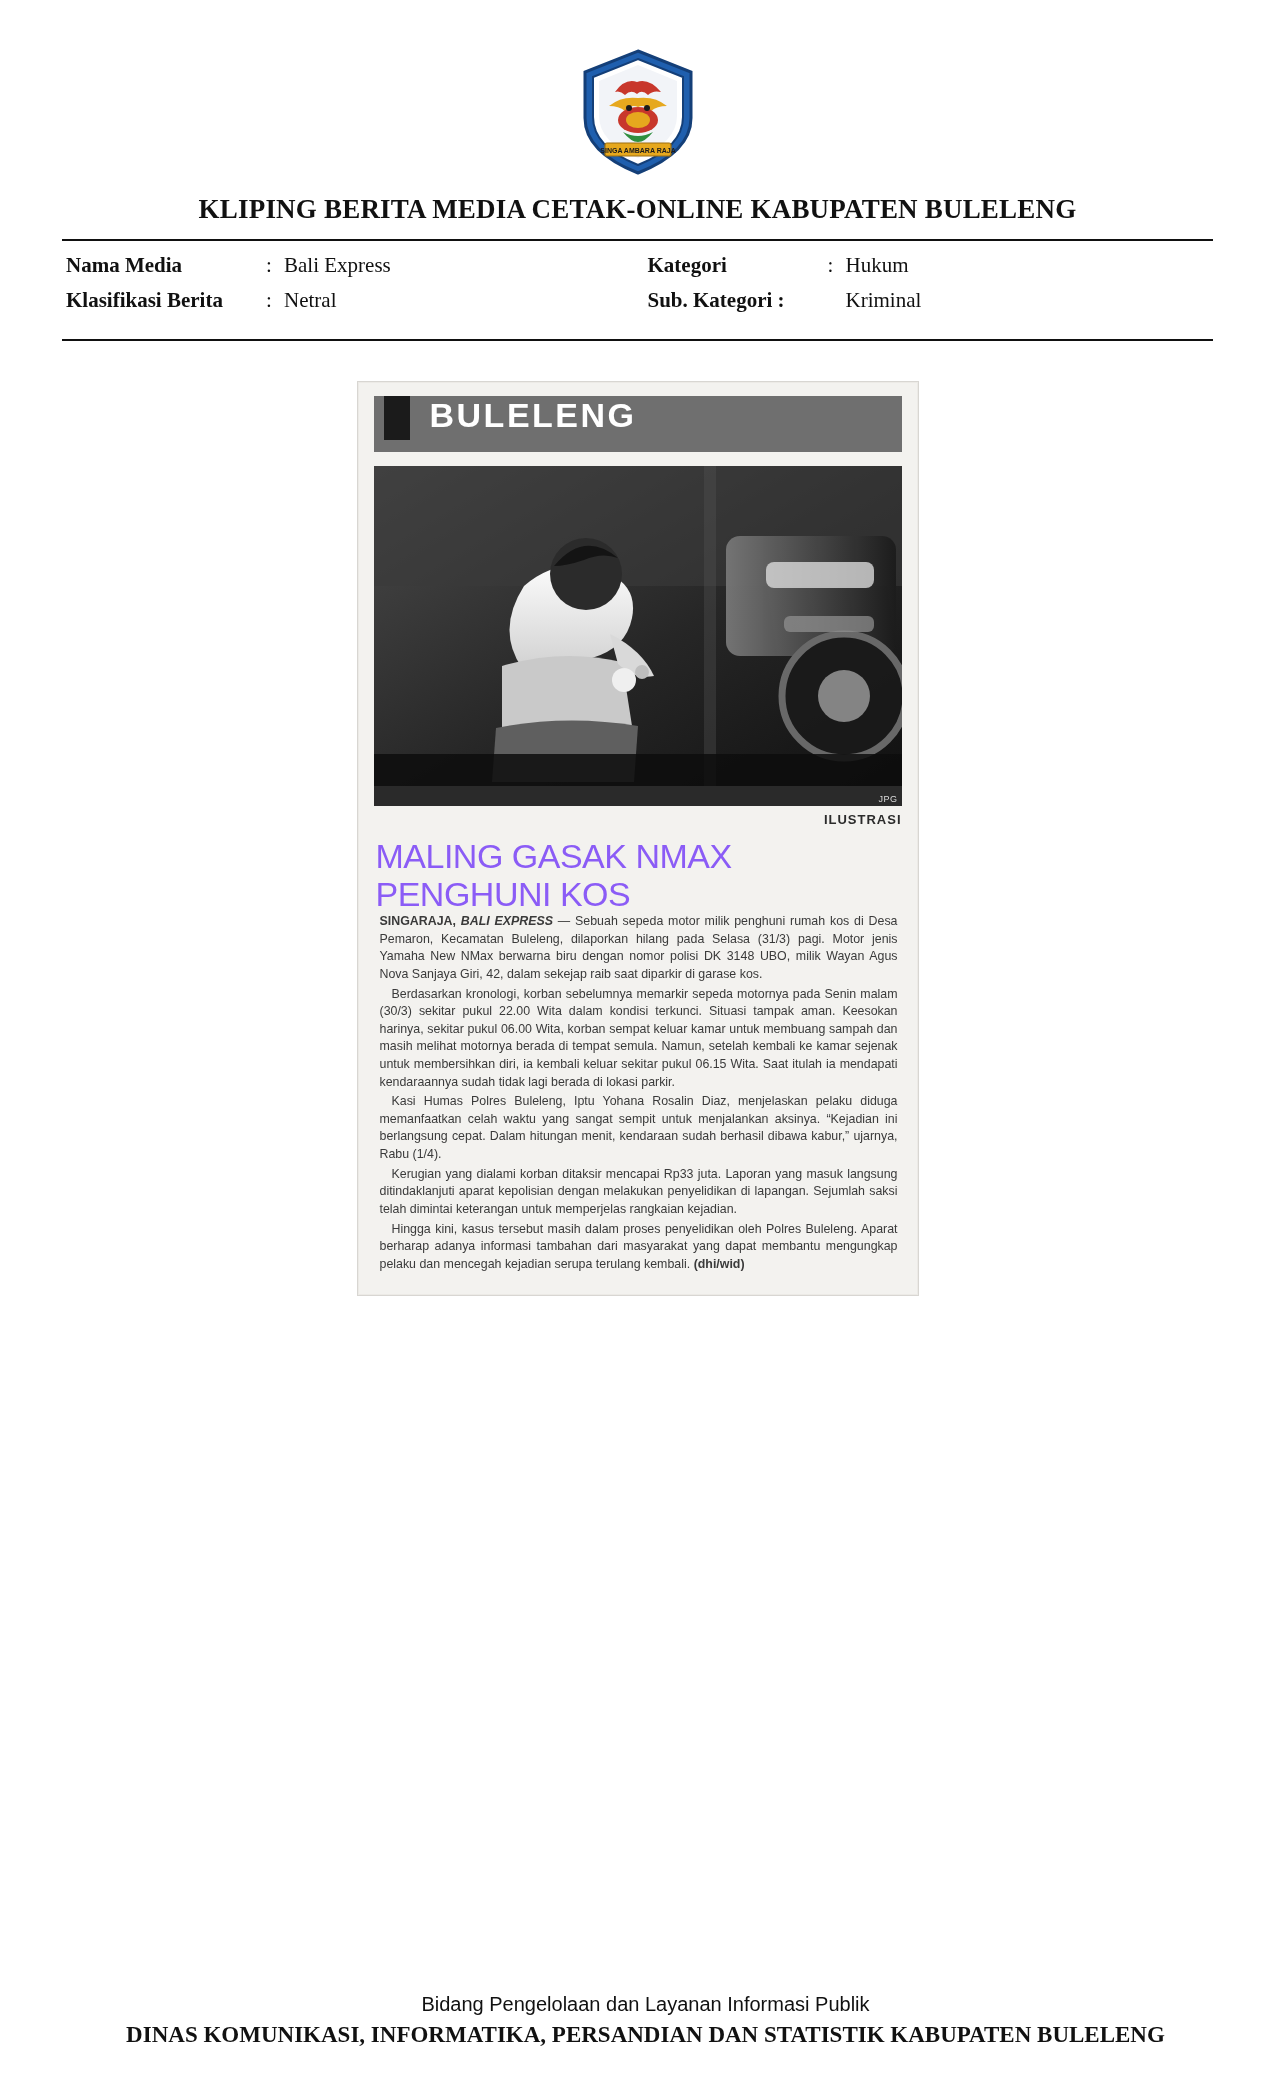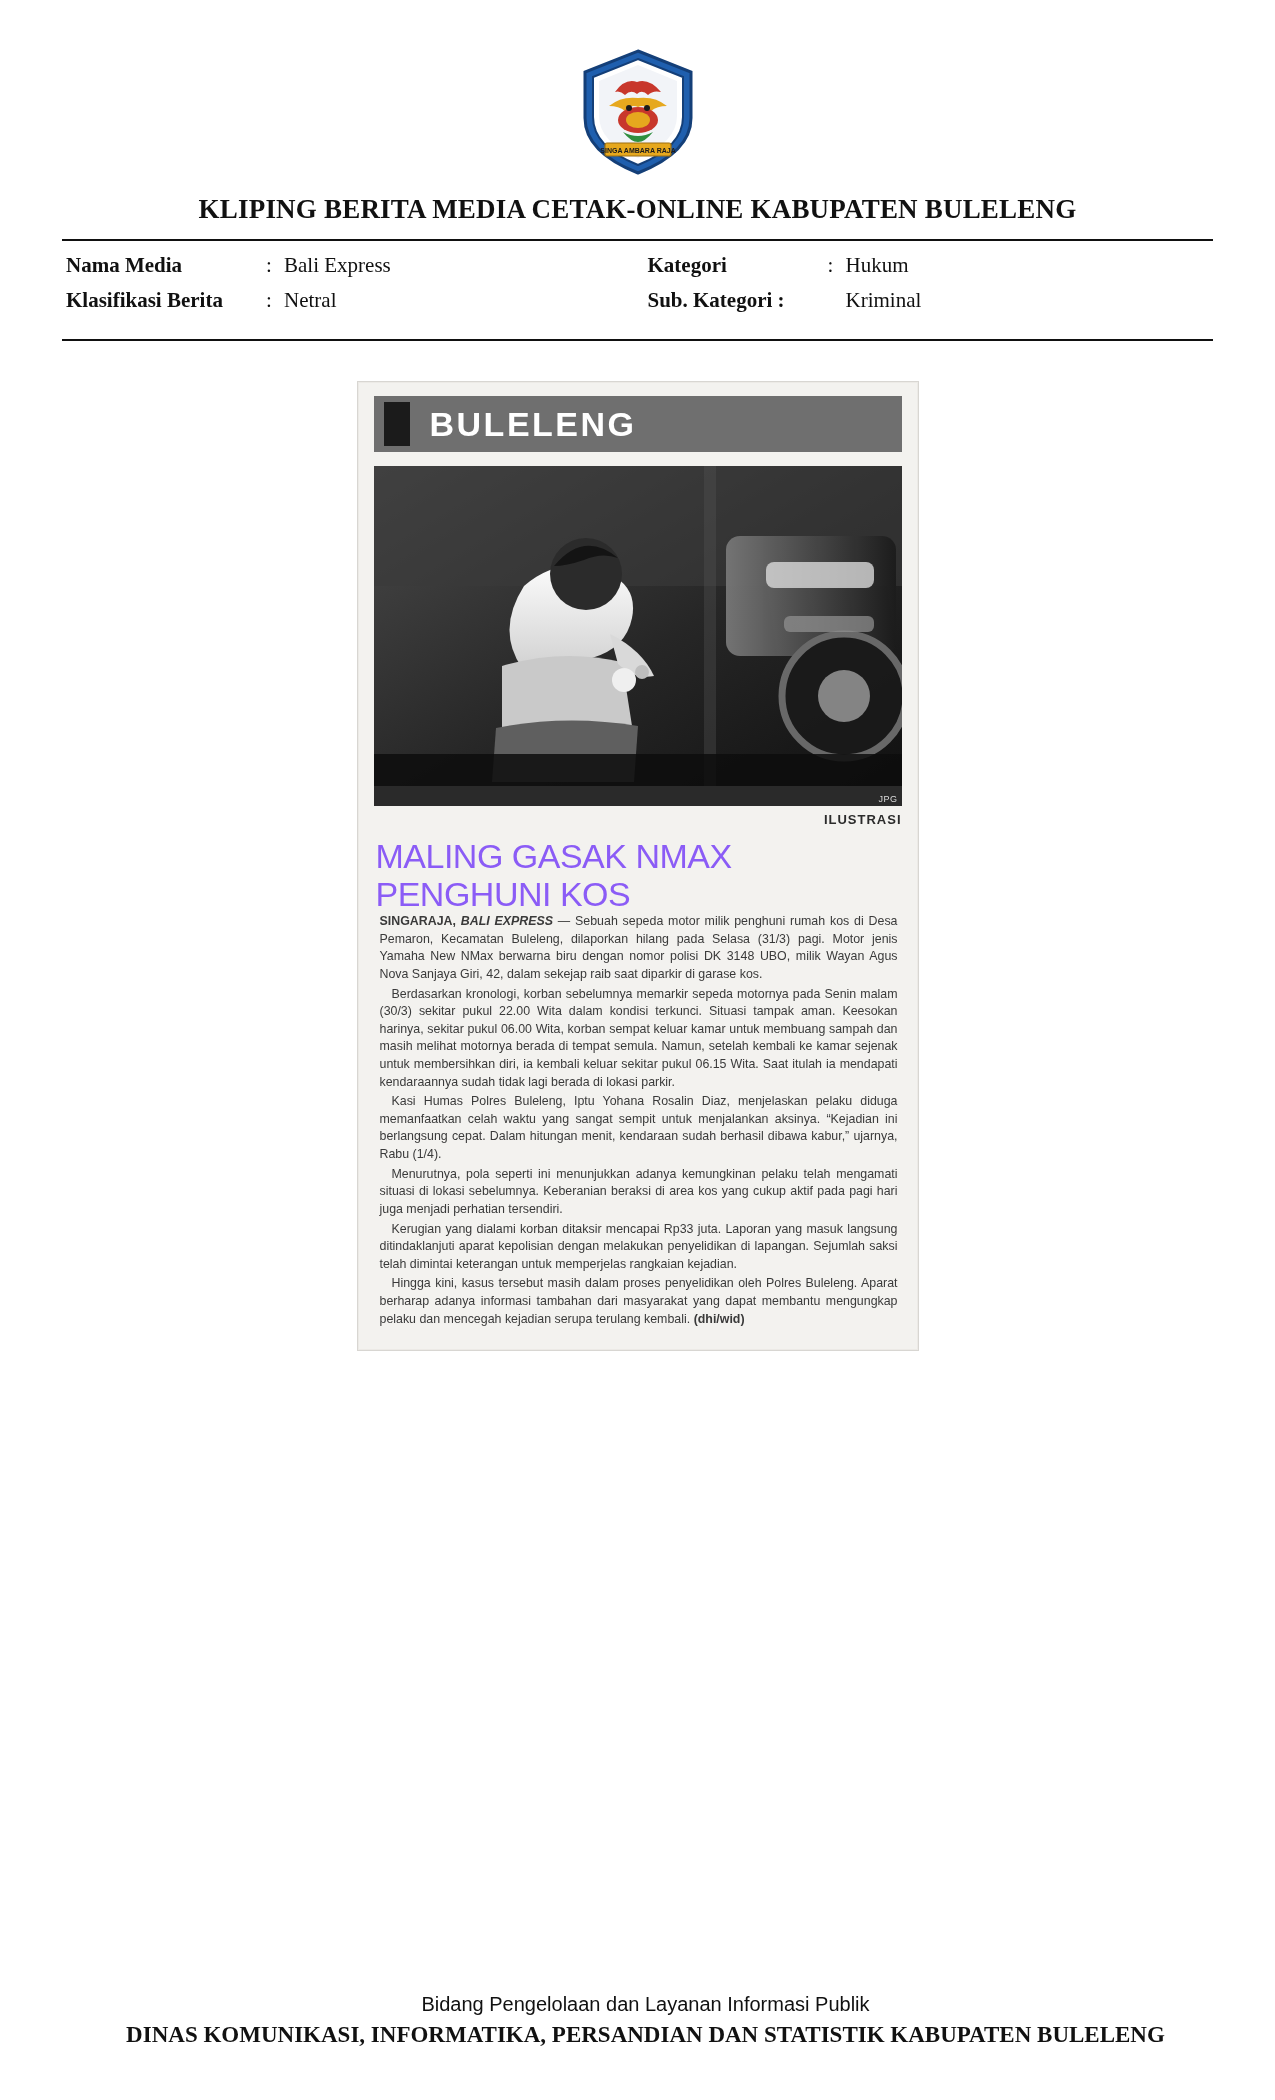--- a/index.html
+++ b/index.html
@@ -86,21 +86,21 @@
     border: 1px solid #d8d6d2;
     box-shadow: 0 0 0 1px #eceae6 inset;
     padding: 0;
     position: relative;
   }
   .clip-head {
     background: #6f6f6f;
     height: 56px;
     margin: 14px 16px 0 16px;
     display: flex;
-    align-items: center;
+    align-items: flex-start;
     position: relative;
   }
   .clip-head .blackbox {
     width: 26px;
     height: 44px;
     background: #1b1b1b;
     margin-left: 10px;
   }
   .clip-head .kicker {
     color: #ffffff;
@@ -294,21 +294,20 @@
 
       <div class="article">
         <p class="first">
           <span class="dateline">SINGARAJA,</span>
           <span class="media">BALI EXPRESS</span>
           <span>—</span>
           <span>Sebuah sepeda motor milik penghuni rumah kos di Desa Pemaron, Kecamatan Buleleng, dilaporkan hilang pada Selasa (31/3) pagi. Motor jenis Yamaha New NMax berwarna biru dengan nomor polisi DK 3148 UBO, milik Wayan Agus Nova Sanjaya Giri, 42, dalam sekejap raib saat diparkir di garase kos.</span>
         </p>
         <p>Berdasarkan kronologi, korban sebelumnya memarkir sepeda motornya pada Senin malam (30/3) sekitar pukul 22.00 Wita dalam kondisi terkunci. Situasi tampak aman. Keesokan harinya, sekitar pukul 06.00 Wita, korban sempat keluar kamar untuk membuang sampah dan masih melihat motornya berada di tempat semula. Namun, setelah kembali ke kamar sejenak untuk membersihkan diri, ia kembali keluar sekitar pukul 06.15 Wita. Saat itulah ia mendapati kendaraannya sudah tidak lagi berada di lokasi parkir.</p>
         <p>Kasi Humas Polres Buleleng, Iptu Yohana Rosalin Diaz, menjelaskan pelaku diduga memanfaatkan celah waktu yang sangat sempit untuk menjalankan aksinya. “Kejadian ini berlangsung cepat. Dalam hitungan menit, kendaraan sudah berhasil dibawa kabur,” ujarnya, Rabu (1/4).</p>
-        <p>Menurutnya, pola seperti ini menunjukkan adanya kemungkinan pelaku telah mengamati situasi di lokasi sebelumnya. Keberanian beraksi di area kos yang cukup aktif pada pagi hari juga menjadi perhatian tersendiri.</p>
         <p>Kerugian yang dialami korban ditaksir mencapai Rp33 juta. Laporan yang masuk langsung ditindaklanjuti aparat kepolisian dengan melakukan penyelidikan di lapangan. Sejumlah saksi telah dimintai keterangan untuk memperjelas rangkaian kejadian.</p>
         <p>
           <span>Hingga kini, kasus tersebut masih dalam proses penyelidikan oleh Polres Buleleng. Aparat berharap adanya informasi tambahan dari masyarakat yang dapat membantu mengungkap pelaku dan mencegah kejadian serupa terulang kembali.</span>
           <span class="credit">(dhi/wid)</span>
         </p>
       </div>
 
     </div>
   </div>
 

